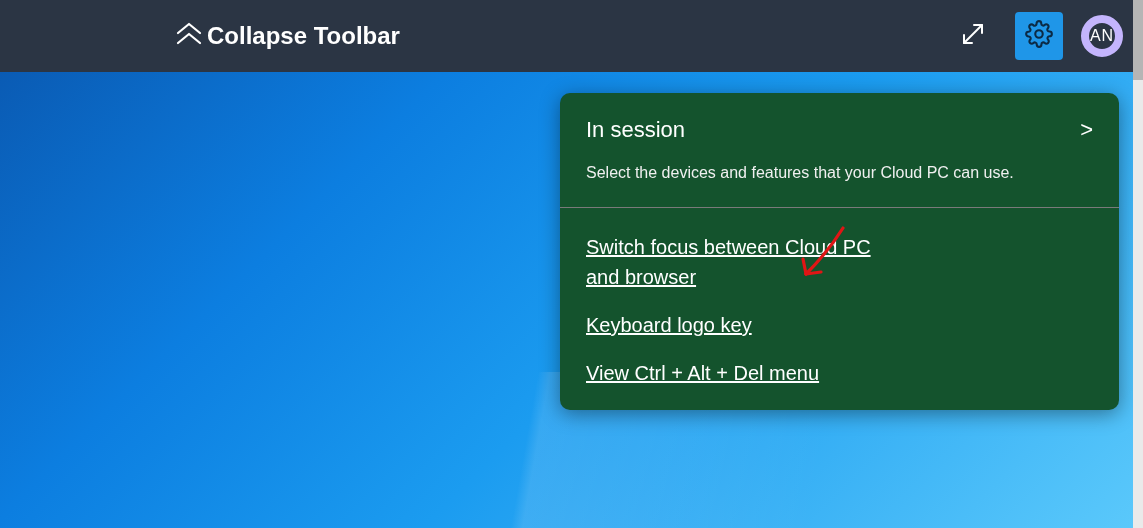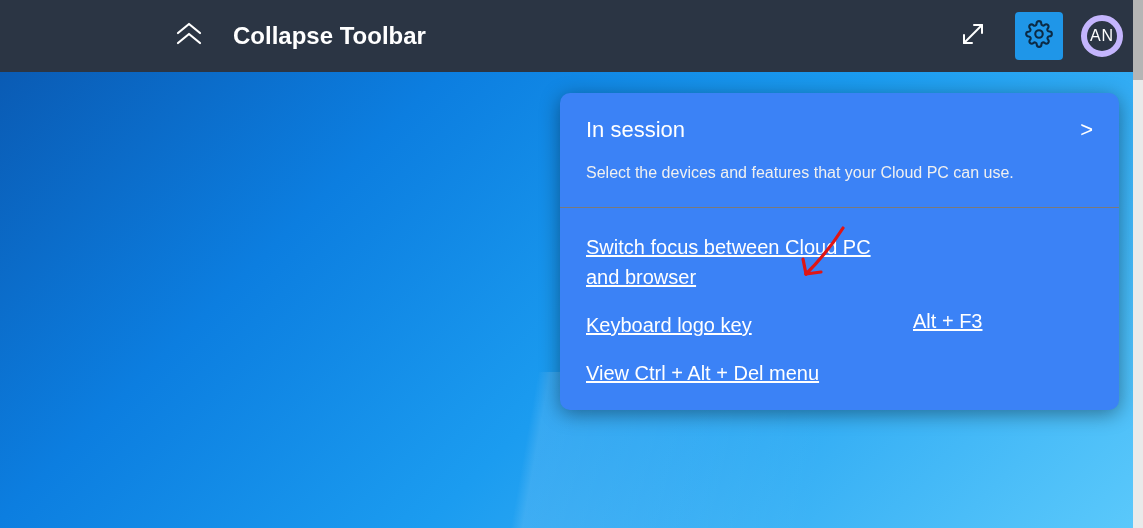--- a/index.html
+++ b/index.html
@@ -16,21 +16,21 @@
       background: #2b3544;
       display: flex;
       align-items: center;
       padding: 0 20px;
       color: #fff;
       position: relative;
     }
     .toolbar-left {
       display: flex;
       align-items: center;
-      gap: 30px;
+      gap: 4px;
       margin-left: 155px;
     }
     .toolbar-title {
       font-size: 24px;
       font-weight: 600;
       color: #fff;
     }
     .toolbar-right {
       margin-left: auto;
       display: flex;
@@ -44,21 +44,21 @@
       align-items: center;
       justify-content: center;
       border-radius: 4px;
     }
     .settings-btn {
       background: #1f96e8;
     }
     .avatar {
       width: 42px;
       height: 42px;
-      border: 6px solid #c4b5fd;
+      border: 8px solid #c4b5fd;
       border-radius: 50%;
       display: flex;
       align-items: center;
       justify-content: center;
       font-size: 16px;
       color: #fff;
       letter-spacing: 1px;
       font-weight: 500;
     }
     .desktop {
@@ -73,21 +73,21 @@
       top:300px;
       height:300px;
       background: linear-gradient(100deg, rgba(255,255,255,0) 45%, rgba(255,255,255,0.12) 46%, rgba(255,255,255,0) 70%);
       pointer-events:none;
     }
     .panel {
       position: absolute;
       top: 93px;
       right: 24px;
       width: 559px;
-      background: #3b82f6;
+      background: #14532d;
       border-radius: 10px;
       color: #fff;
       font-size: 20px;
       overflow: hidden;
       box-shadow: 0 4px 20px rgba(0,0,0,0.4);
     }
     .panel-section {
       padding: 24px 26px 22px 26px;
     }
     .in-session-row {
@@ -204,21 +204,20 @@
     </div>
     <div class="panel-desc">Select the devices and features that your Cloud PC can use.</div>
   </div>
   <div class="divider"></div>
   <div class="panel-section">
     <div class="shortcut-row">
       <span class="shortcut-label">Switch focus between Cloud PC and browser</span>
     </div>
     <div class="shortcut-row">
       <span class="shortcut-label">Keyboard logo key</span>
-      <span class="shortcut-key">Alt + F3</span>
     </div>
     <div class="shortcut-row">
       <span class="shortcut-label">View Ctrl + Alt + Del menu</span>
     </div>
   </div>
 </div>
 
 <div class="annot-arrow">
   <svg width="70" height="70" viewBox="0 0 70 70">
     <path d="M 55 6 Q 40 30 18 52" stroke="#e01515" stroke-width="3.2" fill="none" stroke-linecap="round"></path>

